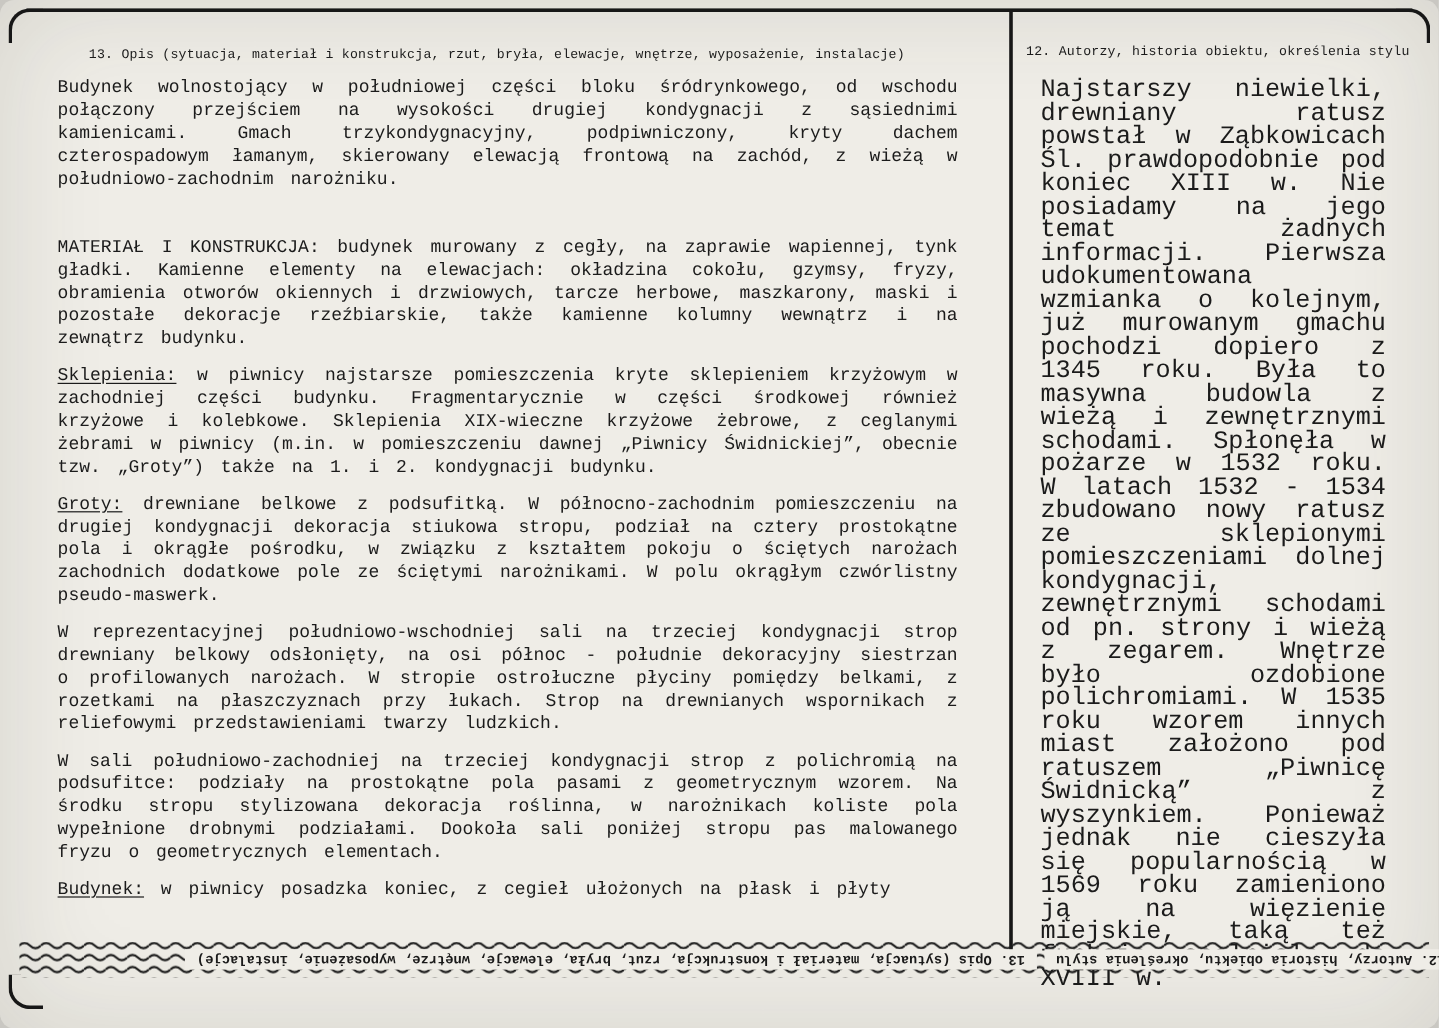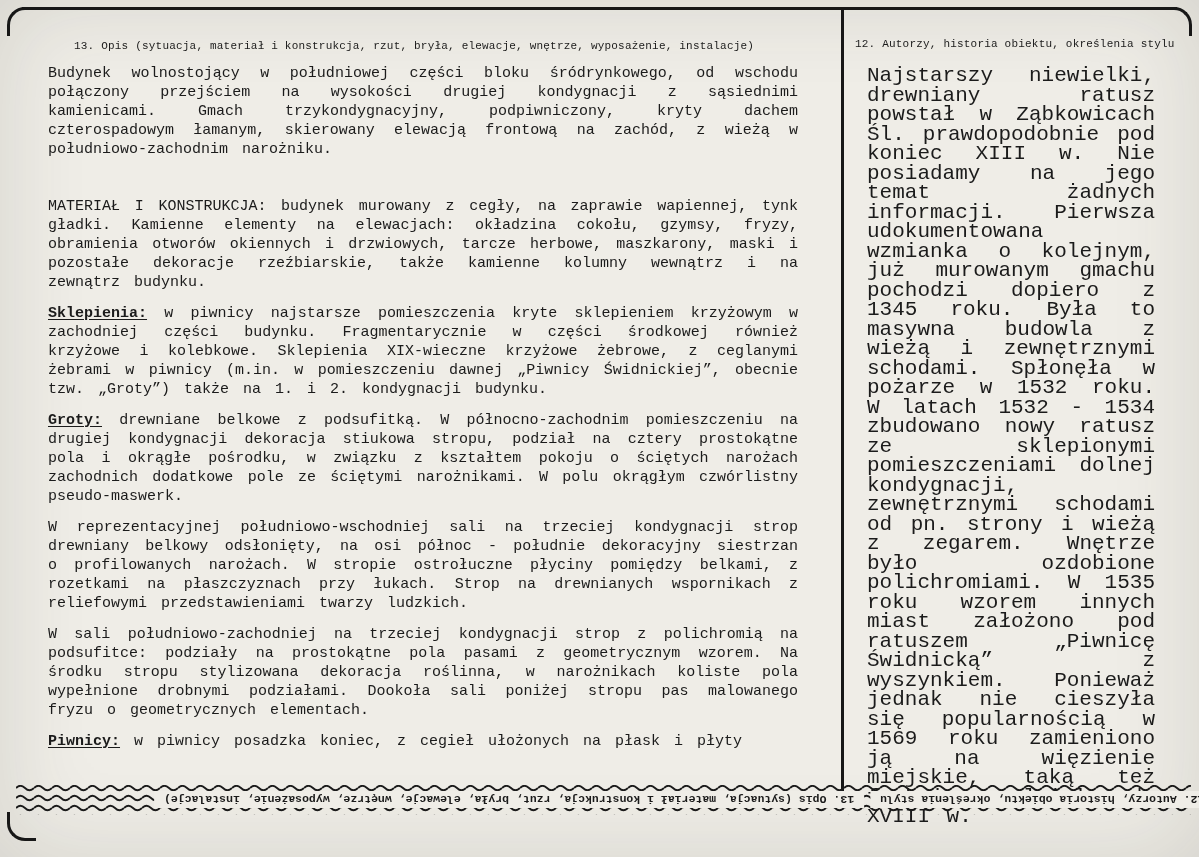--- a/index.html
+++ b/index.html
@@ -5,20 +5,21 @@
   html,body{margin:0;padding:0;}
   body{
     width:1199px;height:857px;overflow:hidden;position:relative;
     background:#c9c7c2;
     font-family:"Liberation Mono","DejaVu Sans Mono",monospace;
   }
   .sheet{
     position:absolute;inset:0;
     background:var(--paper,#efede7);
     box-shadow:inset 0 0 90px rgba(60,55,45,.14);
+    border-radius:12px;
   }
   
   .top-line{position:absolute;top:7px;left:22px;right:22px;height:0;border-top:3px solid var(--ink,#171717);}
   .corner{position:absolute;width:26px;height:26px;}
   .corner.tl{top:7px;left:7px;border-top:3px solid var(--ink,#171717);border-left:3px solid var(--ink,#171717);border-top-left-radius:18px;}
   .corner.tr{top:7px;right:7px;border-top:3px solid var(--ink,#171717);border-right:3px solid var(--ink,#171717);border-top-right-radius:18px;}
   .corner.bl{left:7px;bottom:16px;border-bottom:3px solid var(--ink,#171717);border-left:3px solid var(--ink,#171717);border-bottom-left-radius:18px;}
   .divider{position:absolute;left:841px;top:10px;width:3px;height:795px;background:var(--ink,#171717);}
 
   .page{position:absolute;color:#1b1b1b;}
@@ -26,21 +27,21 @@
 
   .page.left{left:36px;top:40px;width:774px;}
   .page.left .header{margin-left:38px;}
   .page.left .body{margin-top:12px;font-size:15px;line-height:19px;text-align:justify;word-spacing:5px;}
 
   .page.right{left:855px;top:38px;width:312px;}
   .page.right .body{margin-top:16px;font-size:21px;line-height:19.5px;text-align:justify;word-spacing:4px;}
 
   .para{margin:12px;}
   .para.gap{margin-top:38px;}
-  .lead{text-decoration:underline;text-underline-offset:2px;font-weight:bold;}
+  .lead{text-decoration:underline;text-underline-offset:2px;}
 
   .footer{position:absolute;left:16px;right:8px;top:783px;height:34px;}
   .waves{position:absolute;left:0;top:0;width:100%;height:100%;}
   .mirrored{
     position:absolute;top:8px;
     transform:rotate(180deg);
     font-size:11.5px;font-weight:bold;white-space:nowrap;
     background:var(--paper,#efede7);
     color:#1a1a1a;padding:2px 10px;
   }
@@ -60,21 +61,21 @@
 
   <section class="page left">
     <div class="header">13. Opis (sytuacja, materiał i konstrukcja, rzut, bryła, elewacje, wnętrze, wyposażenie, instalacje)</div>
     <div class="body">
       <p class="para"><span class="lead"></span><span>Budynek wolnostojący w południowej części bloku śródrynkowego, od wschodu połączony przejściem na wysokości drugiej kondygnacji z sąsiednimi kamienicami. Gmach trzykondygnacyjny, podpiwniczony, kryty dachem czterospadowym łamanym, skierowany elewacją frontową na zachód, z wieżą w południowo-zachodnim narożniku.</span></p>
       <p class="para gap"><span class="lead"></span><span>MATERIAŁ I KONSTRUKCJA: budynek murowany z cegły, na zaprawie wapiennej, tynk gładki. Kamienne elementy na elewacjach: okładzina cokołu, gzymsy, fryzy, obramienia otworów okiennych i drzwiowych, tarcze herbowe, maszkarony, maski i pozostałe dekoracje rzeźbiarskie, także kamienne kolumny wewnątrz i na zewnątrz budynku.</span></p>
       <p class="para"><span class="lead">Sklepienia:</span><span> w piwnicy najstarsze pomieszczenia kryte sklepieniem krzyżowym w zachodniej części budynku. Fragmentarycznie w części środkowej również krzyżowe i kolebkowe. Sklepienia XIX-wieczne krzyżowe żebrowe, z ceglanymi żebrami w piwnicy (m.in. w pomieszczeniu dawnej „Piwnicy Świdnickiej”, obecnie tzw. „Groty”) także na 1. i 2. kondygnacji budynku.</span></p>
       <p class="para"><span class="lead">Groty:</span><span> drewniane belkowe z podsufitką. W północno-zachodnim pomieszczeniu na drugiej kondygnacji dekoracja stiukowa stropu, podział na cztery prostokątne pola i okrągłe pośrodku, w związku z kształtem pokoju o ściętych narożach zachodnich dodatkowe pole ze ściętymi narożnikami. W polu okrągłym czwórlistny pseudo-maswerk.</span></p>
       <p class="para"><span class="lead"></span><span>W reprezentacyjnej południowo-wschodniej sali na trzeciej kondygnacji strop drewniany belkowy odsłonięty, na osi północ - południe dekoracyjny siestrzan o profilowanych narożach. W stropie ostrołuczne płyciny pomiędzy belkami, z rozetkami na płaszczyznach przy łukach. Strop na drewnianych wspornikach z reliefowymi przedstawieniami twarzy ludzkich.</span></p>
       <p class="para"><span class="lead"></span><span>W sali południowo-zachodniej na trzeciej kondygnacji strop z polichromią na podsufitce: podziały na prostokątne pola pasami z geometrycznym wzorem. Na środku stropu stylizowana dekoracja roślinna, w narożnikach koliste pola wypełnione drobnymi podziałami. Dookoła sali poniżej stropu pas malowanego fryzu o geometrycznych elementach.</span></p>
-      <p class="para"><span class="lead">Piwnicy:</span><span> w piwnicy posadzka koniec, z cegieł ułożonych na płask i płyty</span></p>
+      <p class="para"><span class="lead">Budynek:</span><span> w piwnicy posadzka koniec, z cegieł ułożonych na płask i płyty</span></p>
     </div>
   </section>
 
   <section class="page right">
     <div class="header">12. Autorzy, historia obiektu, określenia stylu</div>
     <div class="body">
       <p class="para"><span>Najstarszy niewielki, drewniany ratusz powstał w Ząbkowicach Śl. prawdopodobnie pod koniec XIII w. Nie posiadamy na jego temat żadnych informacji. Pierwsza udokumentowana wzmianka o kolejnym, już murowanym gmachu pochodzi dopiero z 1345 roku. Była to masywna budowla z wieżą i zewnętrznymi schodami. Spłonęła w pożarze w 1532 roku. W latach 1532 - 1534 zbudowano nowy ratusz ze sklepionymi pomieszczeniami dolnej kondygnacji, zewnętrznymi schodami od pn. strony i wieżą z zegarem. Wnętrze było ozdobione polichromiami. W 1535 roku wzorem innych miast założono pod ratuszem „Piwnicę Świdnicką” z wyszynkiem. Ponieważ jednak nie cieszyła się popularnością w 1569 roku zamieniono ją na więzienie miejskie, taką też funkcję spełniała do XVIII w.</span></p>
     </div>
   </section>
 

